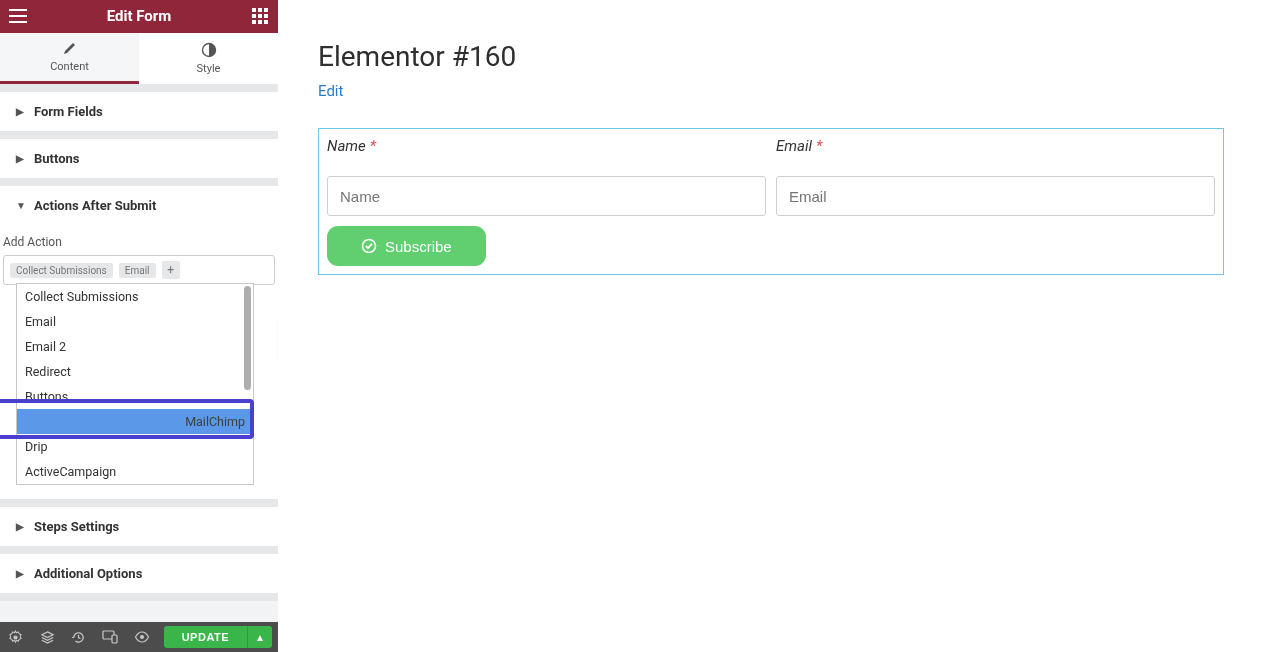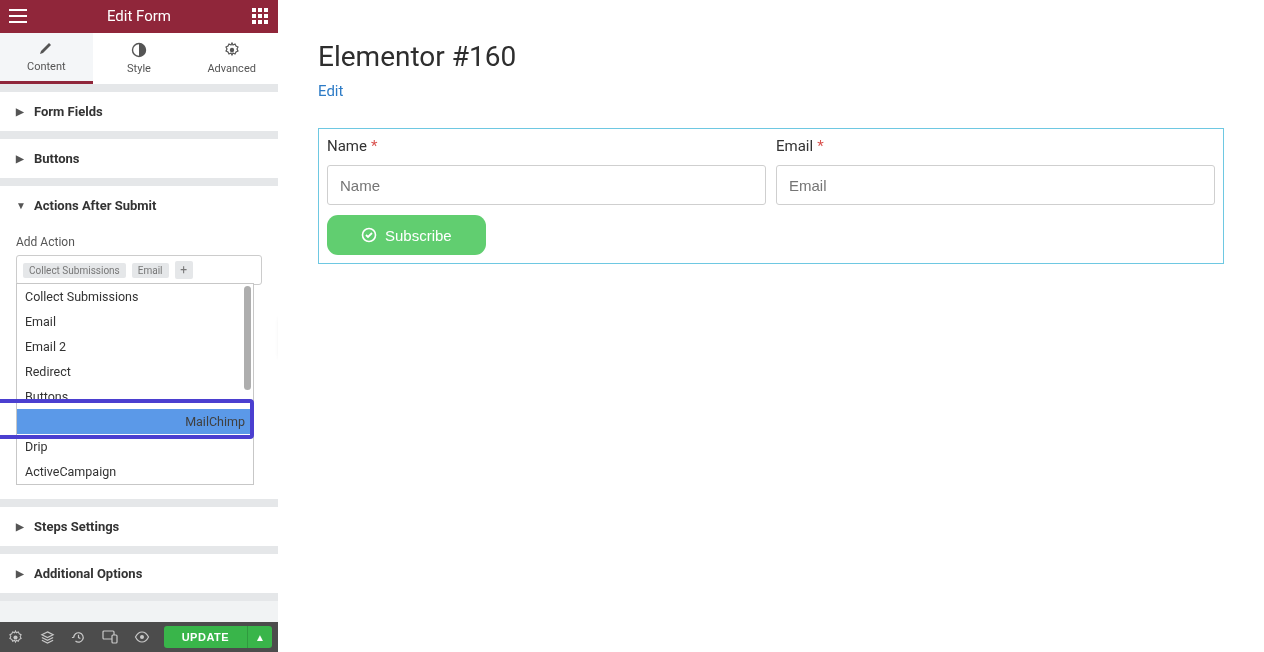--- a/index.html
+++ b/index.html
@@ -9,21 +9,21 @@
   .editor-panel {
     position: absolute; left: 0; top: 0; width: 278px; height: 652px;
     background: #f1f3f4;
     display: flex; flex-direction: column;
   }
 
   
   .panel-header {
     height: 35px; background: #90263a; color: #fff;
     display: flex; align-items: center; padding: 0 8px;
-    font-size: 15px; font-weight: 400;
+    font-size: 15px; font-weight: 700;
   }
   .panel-header .burger, .panel-header .grid {
     width: 20px; height: 20px; display: flex; align-items: center; justify-content: center;
     cursor: pointer;
   }
   .panel-header .title { flex: 1; text-align: center; font-size: 15px; }
 
   
   .tabs {
     display: flex; background: #fff; height: 55px;
@@ -39,21 +39,21 @@
   .sections { flex: 1; overflow: visible; position: relative; }
 
   .section-gap { height: 8px; background: #e5e7e9; }
 
   .section-hdr {
     background: #fff; padding: 12px 16px; font-size: 13px; font-weight: 700;
     color: #333; display: flex; align-items: center; gap: 8px; cursor: pointer;
   }
   .section-hdr .caret { font-size: 10px; width: 10px; color: #555; }
 
-  .section-body { background: #fff; padding: 10px 16px 14px; font-size: 12px; color: #555; }
+  .section-body { background: #fff; padding: 10px 3px 14px; font-size: 12px; color: #555; }
 
   .tag-input {
     border: 1px solid #ccc; border-radius: 3px; padding: 4px 6px; margin-top: 6px;
     display: flex; align-items: center; gap: 6px; flex-wrap: wrap; min-height: 30px;
     background: #fff;
   }
   .tag-chip {
     background: #e5e7e9; color: #777; font-size: 10px; padding: 2px 6px; border-radius: 2px;
     display: inline-flex; align-items: center; gap: 4px;
   }
@@ -122,21 +122,21 @@
 
   .page-body { padding: 40px 40px 0 40px; }
   .page-title { font-size:28px; color:#2e2e2e; font-weight:400; margin-bottom:8px; }
   .edit-link { color:#2d7bc6; font-size:15px; text-decoration:none;text-align:center; }
 
   .form-box {
     margin-top:28px; border:1px solid #6ec8e2; padding:8px; display:flex; flex-wrap:wrap;
     gap:10px 10px;
   }
   .form-col { flex:1; min-width:420px; display:flex; flex-direction:column; }
-  .fld-label { font-size:15px; color:#333; margin-bottom:10px; }
+  .fld-label { font-size:15px; color:#333; margin-bottom:21px;font-style:italic; }
   .req { color:#d9534f; margin-left:4px; }
   .fld-input {
     height:40px; border:1px solid #cfcfcf; border-radius:3px; padding:0 12px; font-size:15px;
   }
   .subscribe-btn {
     display:inline-flex; align-items:center; gap:8px;
     background:#61ce70; color:#fff; border:none; height:40px; padding:0 34px;
     font-size:15px; border-radius:11px; cursor:pointer;
   }
   .subscribe-btn svg { width:16px; height:16px; }
@@ -196,29 +196,20 @@
     </div>
     <div class="tab">
       <span class="icon">
         <svg width="16" height="16" viewBox="0 0 16 16">
             <circle cx="8" cy="8" r="6.5" fill="none" stroke="#555" stroke-width="1.4"></circle>
             <path d="M8 1.5a6.5 6.5 0 010 13z" fill="#555"></path>
           </svg>
       </span>
       <span>Style</span>
     </div>
-    <div class="tab">
-      <span class="icon">
-        <svg width="16" height="16" viewBox="0 0 16 16">
-            <circle cx="8" cy="8" r="2.2" fill="#555"></circle>
-            <path d="M8 1l1 2 2-1 1 2 2 1-1 2 1 2-2 1-1 2-2-1-1 2-1-2-2 1-1-2-2-1 1-2-1-2 2-1 1-2 2 1z" fill="none" stroke="#555" stroke-width="1.2"></path>
-          </svg>
-      </span>
-      <span>Advanced</span>
-    </div>
   </div>
 
   <div class="sections">
     <div class="section-gap"></div>
     <div class="section-hdr">
       <span class="caret">▶</span>
       <span>Form Fields</span>
     </div>
     <div class="section-gap"></div>
     <div class="section-hdr">

